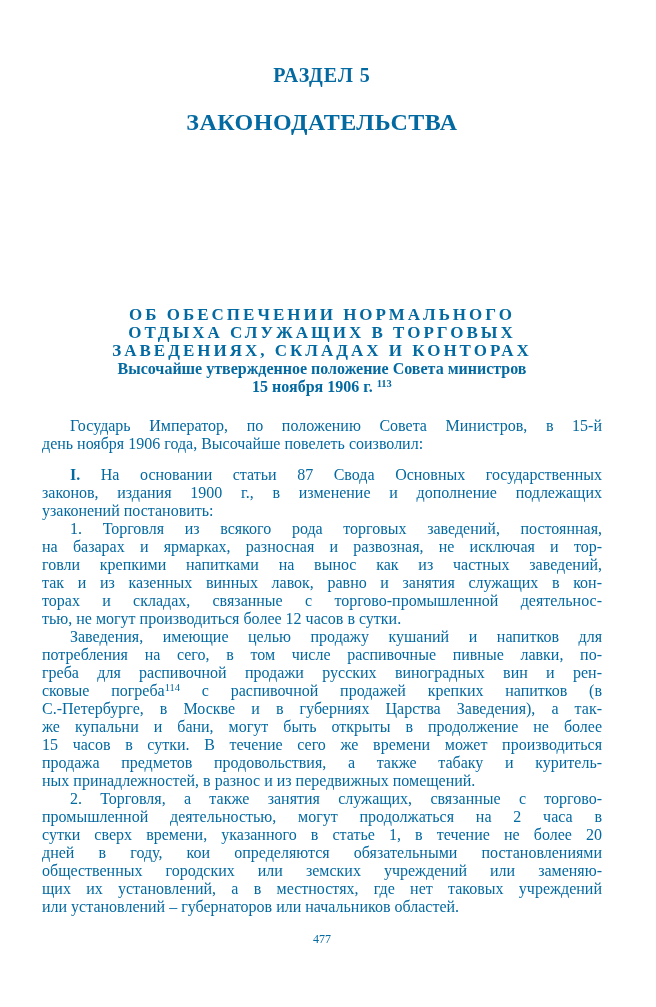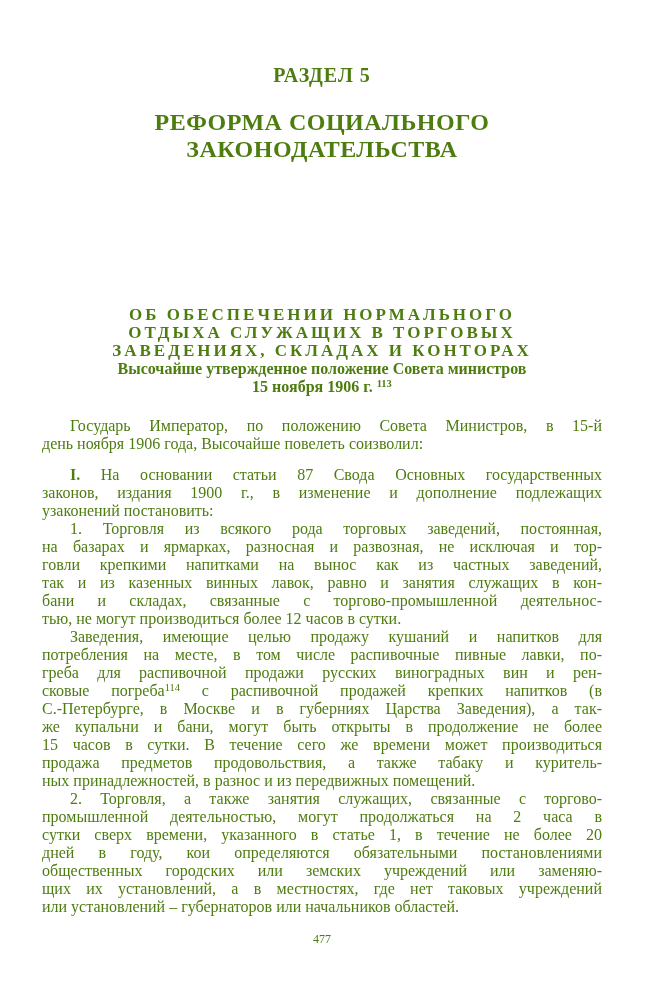--- a/index.html
+++ b/index.html
@@ -2,21 +2,21 @@
 <html lang="ru"><head>
 <meta charset="utf-8">
 <style>
   html, body { margin: 0; padding: 0; background: #ffffff; }
   .page {
     position: relative;
     width: 656px;
     height: 1007px;
     background: #ffffff;
     font-family: "Liberation Serif", serif;
-    color: #4d7c0f;
+    color: #0369a1;
     overflow: hidden;
   }
   .center-col {
     position: absolute;
     left: 42px;
     width: 560px;
     text-align: center;
   }
   .kicker {
     top: 64px;
@@ -81,21 +81,20 @@
   }
 </style>
 </head>
 <body>
 
 <div class="page">
 
   <div class="center-col kicker">РАЗДЕЛ 5</div>
 
   <div class="center-col book-title">
-    <div>РЕФОРМА СОЦИАЛЬНОГО</div>
     <div>ЗАКОНОДАТЕЛЬСТВА</div>
   </div>
 
   <div class="center-col art-head">
     <div>ОБ ОБЕСПЕЧЕНИИ НОРМАЛЬНОГО</div>
     <div>ОТДЫХА СЛУЖАЩИХ В ТОРГОВЫХ</div>
     <div>ЗАВЕДЕНИЯХ, СКЛАДАХ И КОНТОРАХ</div>
   </div>
 
   <div class="center-col art-sub">Высочайше утвержденное положение Совета министров</div>
@@ -105,24 +104,24 @@
   <div class="body-text">
     <div class="ln indent">Государь Император, по положению Совета Министров, в 15-й</div>
     <div class="ln last">день ноября 1906 года, Высочайше повелеть соизволил:</div>
     <div class="ln indent gap"><span class="lead">I.</span><span> На основании статьи 87 Свода Основных государственных</span></div>
     <div class="ln">законов, издания 1900 г., в изменение и дополнение подлежащих</div>
     <div class="ln last">узаконений постановить:</div>
     <div class="ln indent">1. Торговля из всякого рода торговых заведений, постоянная,</div>
     <div class="ln">на базарах и ярмарках, разносная и развозная, не исключая и тор-</div>
     <div class="ln">говли крепкими напитками на вынос как из частных заведений,</div>
     <div class="ln">так и из казенных винных лавок, равно и занятия служащих в кон-</div>
-    <div class="ln">бани и складах, связанные с торгово-промышленной деятельнос-</div>
+    <div class="ln">торах и складах, связанные с торгово-промышленной деятельнос-</div>
     <div class="ln last">тью, не могут производиться более 12 часов в сутки.</div>
     <div class="ln indent">Заведения, имеющие целью продажу кушаний и напитков для</div>
-    <div class="ln">потребления на месте, в том числе распивочные пивные лавки, по-</div>
+    <div class="ln">потребления на сего, в том числе распивочные пивные лавки, по-</div>
     <div class="ln">греба для распивочной продажи русских виноградных вин и рен-</div>
     <div class="ln"><span>сковые погреба</span><span class="sup">114</span><span> с распивочной продажей крепких напитков (в</span></div>
     <div class="ln">С.-Петербурге, в Москве и в губерниях Царства Заведения), а так-</div>
     <div class="ln">же купальни и бани, могут быть открыты в продолжение не более</div>
     <div class="ln">15 часов в сутки. В течение сего же времени может производиться</div>
     <div class="ln">продажа предметов продовольствия, а также табаку и куритель-</div>
     <div class="ln last">ных принадлежностей, в разнос и из передвижных помещений.</div>
     <div class="ln indent">2. Торговля, а также занятия служащих, связанные с торгово-</div>
     <div class="ln">промышленной деятельностью, могут продолжаться на 2 часа в</div>
     <div class="ln">сутки сверх времени, указанного в статье 1, в течение не более 20</div>

